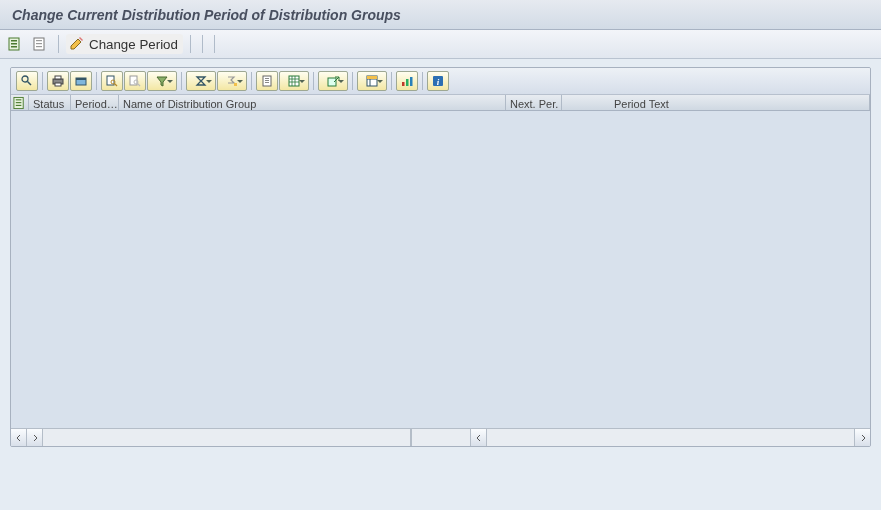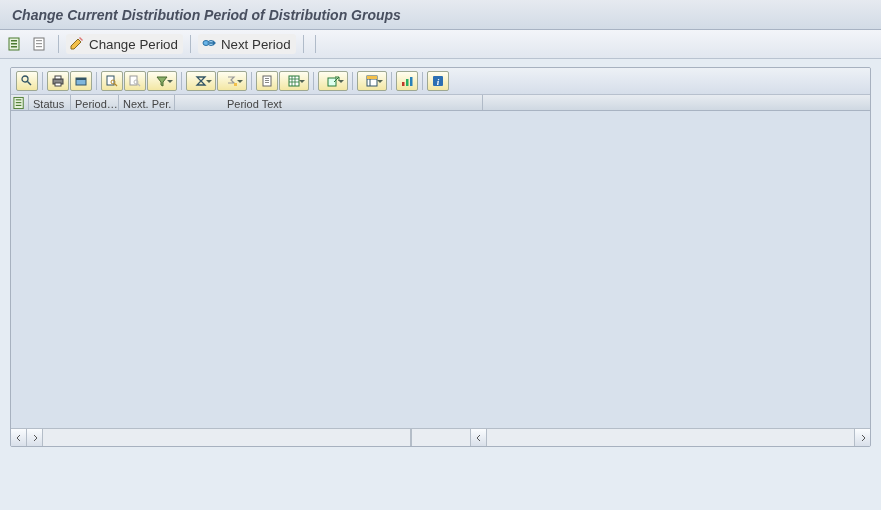--- a/index.html
+++ b/index.html
@@ -206,28 +206,20 @@
     </button>
     <div class="toolbar-sep"></div>
     <button class="label-btn">
       <span><svg viewBox="0 0 16 16">
             <path d="M2 11 L9 4 L12 7 L5 14 L2 14 Z" fill="#f3c04a" stroke="#8a6a1f"></path>
             <path d="M10 3 L13 6 L14 5 L11 2 Z" fill="#d77"></path>
           </svg></span>
       <span>Change Period</span>
     </button>
     <div class="toolbar-sep"></div>
-    <button class="label-btn">
-      <span><svg viewBox="0 0 16 16">
-            <ellipse cx="5" cy="8" rx="3" ry="2.5" fill="#6ab5e8" stroke="#2a6fa3"></ellipse>
-            <ellipse cx="10" cy="8" rx="3" ry="2.5" fill="#a9d8f7" stroke="#2a6fa3"></ellipse>
-            <path d="M8 8 L14 8 M12 6 L14 8 L12 10" stroke="#2a6fa3" fill="none" stroke-width="1.3"></path>
-          </svg></span>
-      <span>Next Period</span>
-    </button>
     <div class="toolbar-sep"></div>
     <div class="toolbar-sep"></div>
   </div>
 
   <div class="content-area">
     <div class="grid-panel">
 
       <div class="grid-toolbar">
         <button class="ybtn">
             <svg viewBox="0 0 14 14">
@@ -334,20 +326,21 @@
         <div class="th sel">
           <svg width="14" height="14" viewBox="0 0 14 14">
               <rect x="1" y="1" width="10" height="12" fill="#e8f3de" stroke="#4b7a2f"></rect>
               <rect x="3" y="3" width="6" height="1.2" fill="#4b7a2f"></rect>
               <rect x="3" y="6" width="6" height="1.2" fill="#4b7a2f"></rect>
               <rect x="3" y="9" width="6" height="1.2" fill="#4b7a2f"></rect>
             </svg>
         </div>
         <div class="th status">Status</div>
         <div class="th distgr">Period…</div>
+        <div class="th name">Name of Distribution Group</div>
         <div class="th distper">Next. Per.</div>
         <div class="th pertext">Period Text</div>
       </div>
 
       <div class="table-body"></div>
 
       <div class="hscroll-row">
         <div class="scroll-arrow">
             <svg width="8" height="8" viewBox="0 0 8 8">
               <path d="M5 1 L2 4 L5 7" fill="none" stroke="#555"></path>

